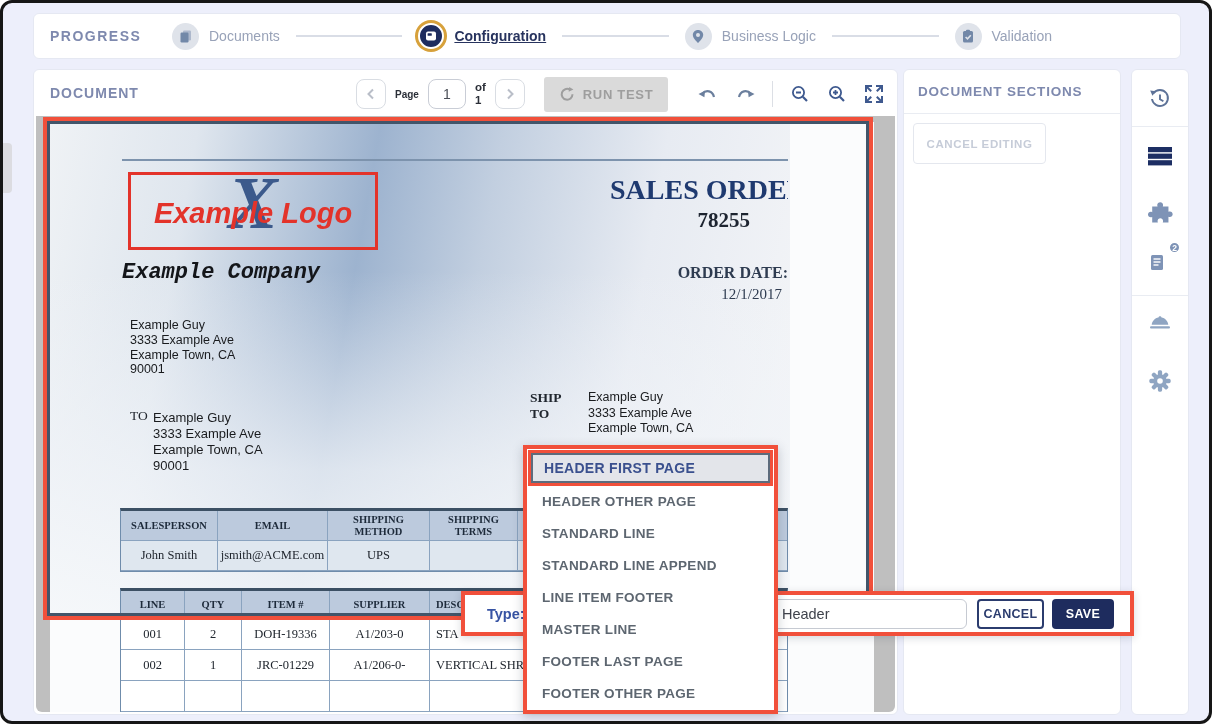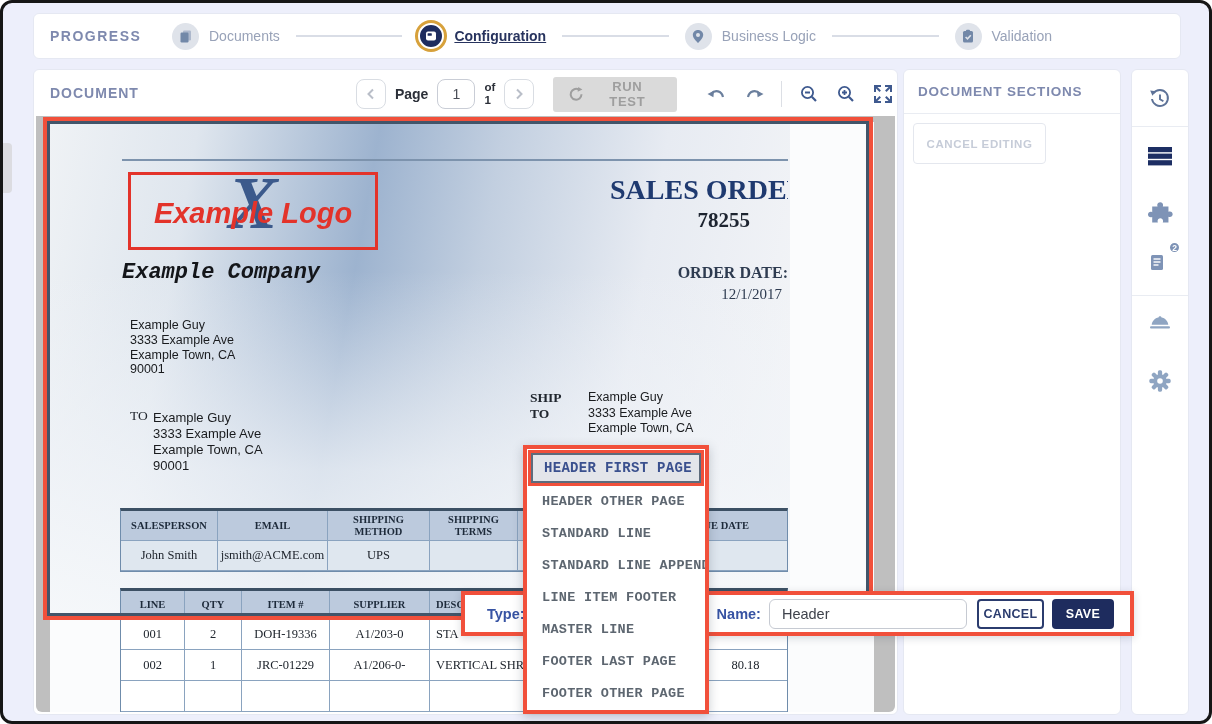--- a/index.html
+++ b/index.html
@@ -19,21 +19,21 @@
   .step-label.active { color:#27335e; font-weight:bold; text-decoration:underline; }
   .connector { flex:1; height:2px; background:#d9dde6; margin:0 16px; }
   .progress-end-spacer { width:128px; }
 
   
   .doc-panel { left:30px; top:66px; width:865px; height:646px; }
   .doc-header { position:relative; height:46px; }
   .doc-title { position:absolute; left:16px; top:15px; font-size:14px; font-weight:bold; letter-spacing:1px; color:#7e89ae; }
   .doc-toolbar { position:absolute; left:322px; top:6px; height:36px; display:flex; align-items:center; gap:9px; }
   .nav-btn { width:30px; height:30px; border:1px solid #d9dde3; border-radius:8px; background:#fff; display:flex; align-items:center; justify-content:center; }
-  .page-label { font-size:14px; font-weight:bold; color:#2b2f38; }
+  .page-label { font-size:10px; font-weight:bold; color:#2b2f38; }
   .page-input { width:38px; height:30px; border:1px solid #c9cdd6; border-radius:8px; text-align:center; font-size:14px; color:#4a4e57; font-family:"Liberation Sans",sans-serif; }
   .of-stack { display:flex; flex-direction:column; font-size:11.5px; font-weight:bold; color:#2b2f38; line-height:1.1; }
   .run-test { margin-left:10px; height:35px; padding:0 15px; background:#dadada; border:none; border-radius:3px; display:flex; align-items:center; gap:8px; font-size:13px; font-weight:bold; letter-spacing:.7px; color:#9e9e9e; }
   .tool-ico { display:flex; align-items:center; justify-content:center; width:28px; height:28px; }
   .v-divider { width:1px; height:26px; background:#dcdfe5; margin:0 4px; }
 
   .doc-canvas { position:absolute; left:2px; right:2px; top:46px; bottom:2px; background:#bfbfbf; overflow:hidden; border-radius:0 0 6px 6px; }
   .page { position:absolute; left:14px; top:6px; width:824px; height:640px; background:#fbfcfd; font-family:"Liberation Serif", serif; }
   .letterhead { position:absolute; left:0; top:0; width:740px; height:497px;
     background:linear-gradient(100deg,#eff2f5 0%,#dfe6ee 18%,#9db3cf 40%,#c2cfe0 55%,#e7ebf2 75%,#f5f6f8 100%); }
@@ -68,21 +68,21 @@
   .t2 .hrow .cell { height:28px; }
   .t2 .drow .cell { background:#fff; height:31px; font-size:12.5px; color:#20262e; }
   .cell.left { justify-content:flex-start; padding-left:6px; text-align:left; }
   .table1 { top:386px; }
   .table2 { top:466px; }
 
   .section-rect { position:absolute; left:-7px; top:-5px; width:830px; height:503px; border:4px solid #f1503b; z-index:5; pointer-events:auto; }
   .section-rect .inner { position:absolute; inset:0; border:3px solid #42556a; }
 
   
-  .section-menu { position:absolute; left:520px; top:442px; width:186px; background:#fff; border:4px solid #f1503b; z-index:30; font-family:Liberation Mono, monospace; box-shadow:0 3px 10px rgba(40,50,70,.25); }
+  .section-menu { position:absolute; left:520px; top:442px; width:255px; background:#fff; border:4px solid #f1503b; z-index:30; font-family:Liberation Sans, sans-serif; box-shadow:0 3px 10px rgba(40,50,70,.25); }
   .menu-item { height:32px; line-height:32px; padding-left:15px; font-size:13.5px; font-weight:bold; letter-spacing:.3px; color:#5d6670; white-space:nowrap; overflow:hidden; }
   .menu-item.selected { height:30px; line-height:26px; margin:4px 4px 3px 4px; padding-left:11px; background:#e3e5ea; border:2px solid #5d6b7c; box-shadow:0 0 0 3px #f1503b; color:#3a508e; font-size:14px; }
 
   
   .edit-bar { position:absolute; left:458px; top:588px; width:673px; height:45px; background:#fff; border:4px solid #f1503b; z-index:20; display:flex; align-items:center; padding:0 14px 0 22px; box-shadow:0 2px 8px rgba(40,50,70,.18); }
   .edit-label { font-size:14.5px; font-weight:bold; color:#3753a3; }
   .edit-spacer { width:192px; }
   .name-input { margin-left:8px; width:198px; height:30px; border:1px solid #c6cad2; border-radius:6px; padding-left:12px; font-size:14.5px; color:#3f434c; font-family:"Liberation Sans",sans-serif; }
   .btn-cancel { margin-left:10px; width:67px; height:30px; background:#fff; border:2px solid #2b3c6e; border-radius:4px; color:#2b3c6e; font-size:12.5px; font-weight:bold; letter-spacing:.3px; }
   .btn-save { margin-left:8px; width:62px; height:30px; background:#1e2c5e; border:none; border-radius:4px; color:#fff; font-size:12.5px; font-weight:bold; letter-spacing:.3px; }

